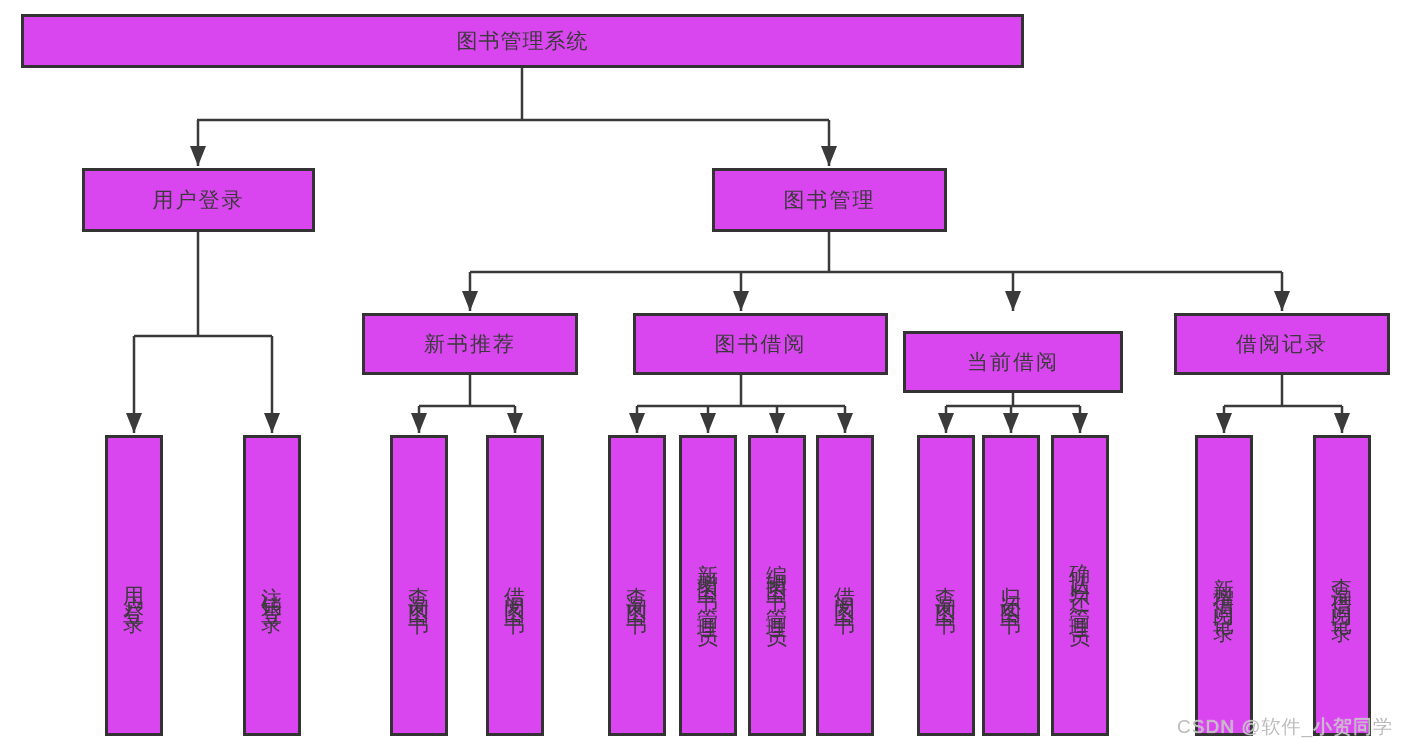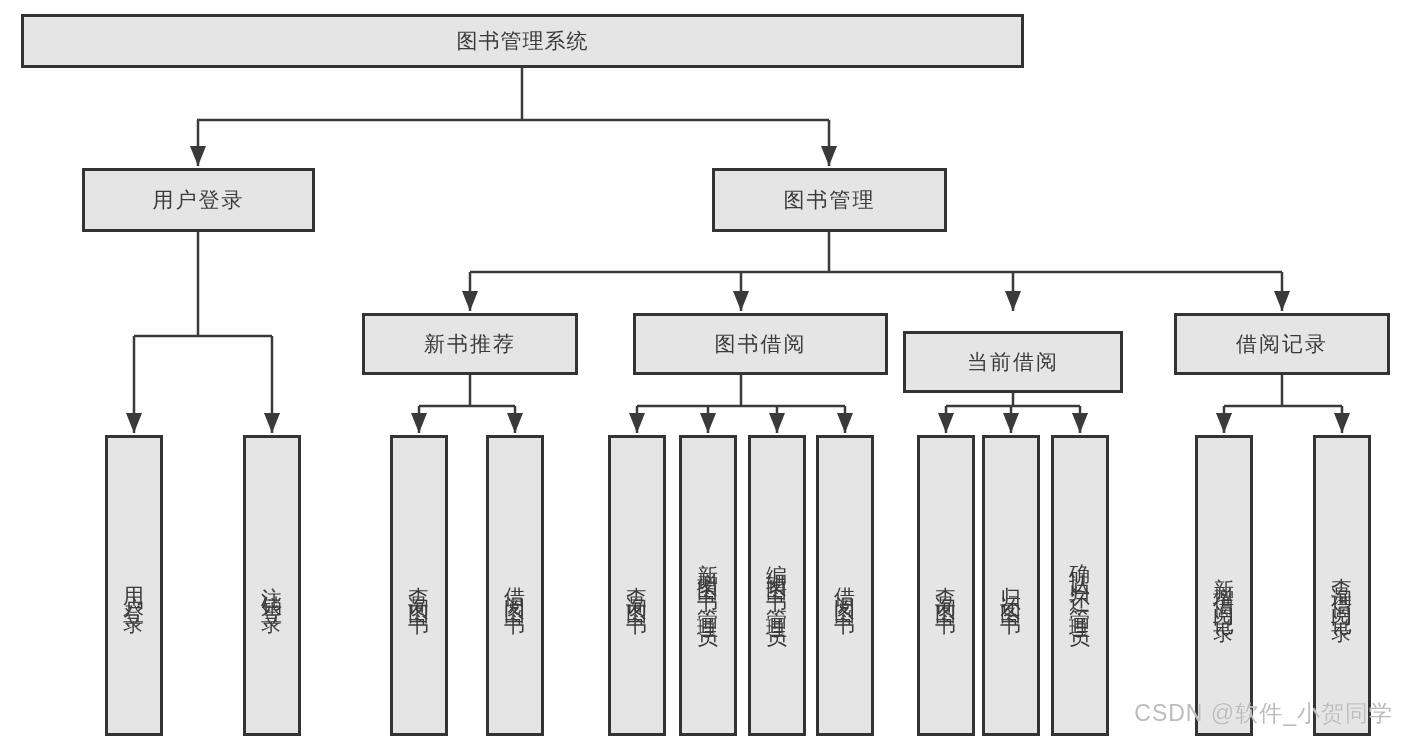--- a/index.html
+++ b/index.html
@@ -8,38 +8,38 @@
     width:1405px;height:747px;
     background:#ffffff;
     font-family:"Liberation Sans", sans-serif;
     overflow:hidden;
   }
   #wires{position:absolute;left:0;top:0;width:1405px;height:747px;pointer-events:none;}
   .node{
     position:absolute;
     box-sizing:border-box;
     border:3px solid #333333;
-    background:#e5e5e5;
+    background:#d946ef;
     display:flex;align-items:center;justify-content:center;
     color:#3a3a3a;
   }
   .hnode{font-size:21px;letter-spacing:2px;}
   .title-node{font-size:21px;letter-spacing:1px;}
   .vnode{
     writing-mode:vertical-rl;
     text-orientation:mixed;
     font-size:21px;
     letter-spacing:9px;
     line-height:1;
     padding-top:4px;
   }
   .watermark{
     position:absolute;
-    right:12px;bottom:18px;
-    font-size:23px;
+    right:12px;bottom:7px;
+    font-size:19px;
     color:#bcbcbc;
     letter-spacing:1px;
     text-shadow:0 0 1px #ffffff;
     white-space:nowrap;
     margin-top:27px;
   }
 </style>
 </head>
 <body>
 

